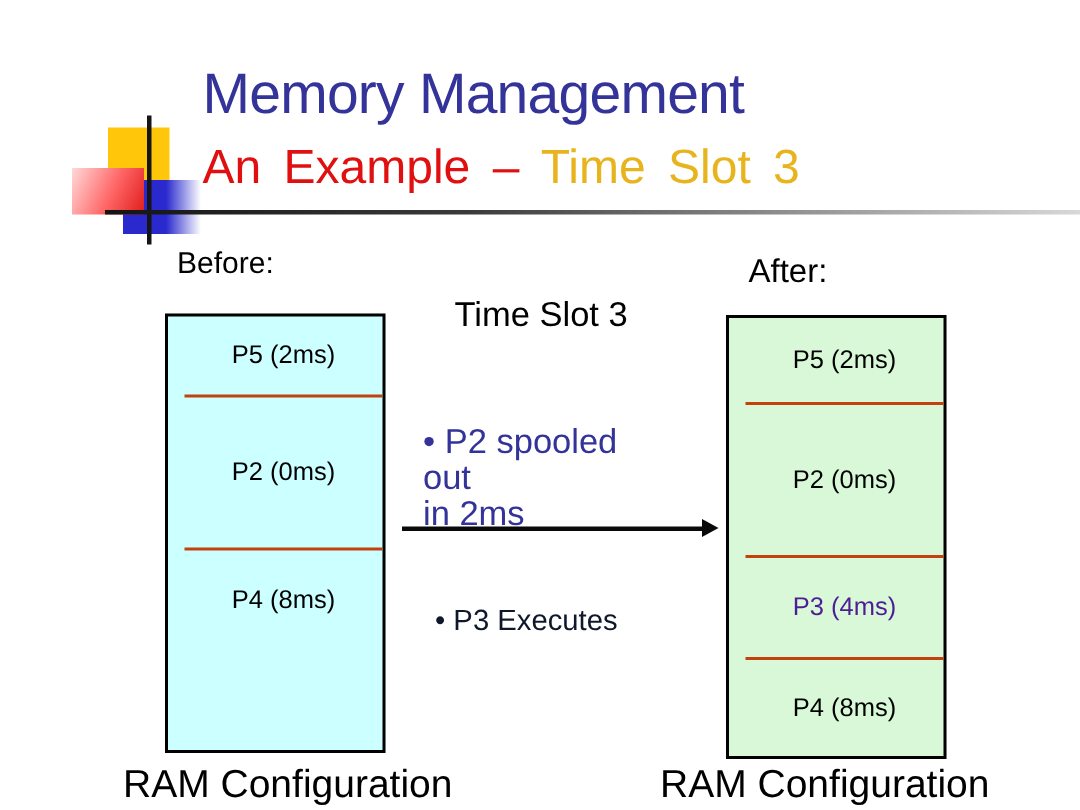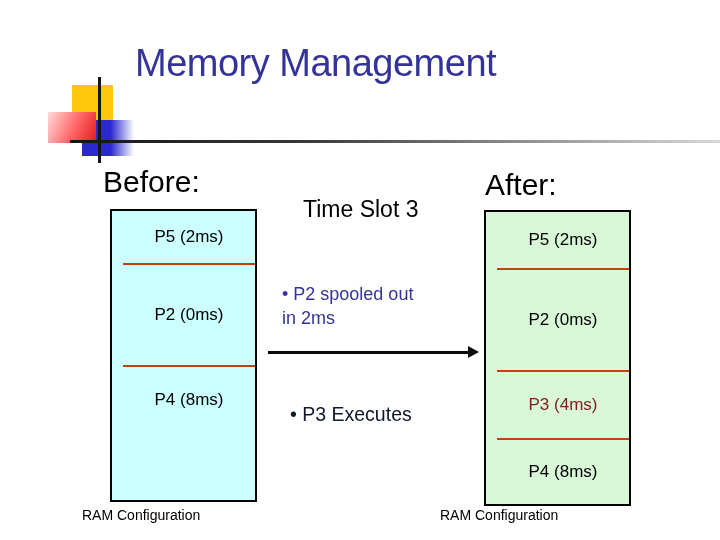--- a/index.html
+++ b/index.html
@@ -17,62 +17,65 @@
   .deco-rule{position:absolute;left:30px;top:140px;width:688px;height:3px;
     background:linear-gradient(to right,#141414 0%,#3a3a3a 35%,#9a9a9a 70%,#e6e6e6 100%);}
   
   .title{position:absolute;left:95px;top:42px;font-size:38px;font-weight:500;
     color:#333399;letter-spacing:-0.5px;white-space:nowrap;}
   .subtitle{position:absolute;left:95px;top:93px;font-size:32px;font-weight:500;
     word-spacing:6px;white-space:nowrap;}
   .subtitle .red{color:#e01010;}
   .subtitle .gold{color:#e8b41e;}
   
-  .before-label{position:absolute;left:63px;top:165px;font-size:30px;}
-  .after-label{position:absolute;left:445px;top:168px;font-size:30px;}
+  .before-label{position:absolute;left:78px;top:165px;font-size:20px;}
+  .after-label{position:absolute;left:459px;top:168px;font-size:22px;}
   .center-heading{position:absolute;left:263px;top:196px;font-size:23px;}
-  .caption{position:absolute;top:507px;font-size:14px;white-space:nowrap;}
+  .caption{position:absolute;top:507px;font-size:26px;white-space:nowrap;}
   .caption.left{left:42px;}
   .caption.right{left:400px;}
   
   .ram-box{position:absolute;width:147px;border:2px solid #000;box-sizing:border-box;
     display:flex;flex-direction:column;padding-left:11px;}
   .ram-box.before{left:70px;top:209px;height:293px;background:#ccffff;}
   .ram-box.after{left:444px;top:210px;height:296px;background:#d8f8d8;}
   .seg{display:flex;align-items:center;justify-content:center;font-size:17px;box-sizing:border-box;}
   .seg + .seg{border-top:2px solid #c2410c;}
   .ram-box.before .seg:nth-child(1){height:52px;}
   .ram-box.before .seg:nth-child(2){height:102px;}
   .ram-box.before .seg:nth-child(3){height:67px;}
   .ram-box.before .seg:nth-child(4){flex:1;}
   .ram-box.after .seg:nth-child(1){height:56px;}
   .ram-box.after .seg:nth-child(2){height:102px;}
   .ram-box.after .seg:nth-child(3){height:68px;}
   .ram-box.after .seg:nth-child(4){flex:1;}
-  .seg.hl{color:#7f1d1d;}
+  .seg.hl{color:#4c1d95;}
   
-  .bullet-spool{position:absolute;left:242px;top:282px;width:154px;font-size:18px;
+  .bullet-spool{position:absolute;left:242px;top:282px;width:154px;font-size:23px;
     line-height:24px;color:#333399;white-space:pre-line;}
   .bullet-execute{position:absolute;left:250px;top:403px;font-size:19.5px;color:#0f172a;white-space:nowrap;}
   .arrow-line{position:absolute;left:228px;top:351px;width:201px;height:3px;background:#0a0a0a;}
   .arrow-head{position:absolute;left:428px;top:346px;width:0;height:0;
     border-left:11px solid #0a0a0a;border-top:6px solid transparent;border-bottom:6px solid transparent;}
 </style>
 </head>
 <body>
 
 <div class="slide">
 
   <div class="deco-yellow"></div>
   <div class="deco-blue"></div>
   <div class="deco-red"></div>
   <div class="deco-vline"></div>
   <div class="deco-rule"></div>
 
   <div class="title">Memory Management</div>
+  <div class="subtitle">
+    <span class="red">An Example – </span><span class="gold">Time Slot 3</span>
+  </div>
 
   <div class="before-label">Before:</div>
   <div class="after-label">After:</div>
   <div class="center-heading">Time Slot 3</div>
 
   <div class="ram-box before">
     <div class="seg">P5 (2ms)</div>
     <div class="seg">P2 (0ms)</div>
     <div class="seg">P4 (8ms)</div>
   </div>

